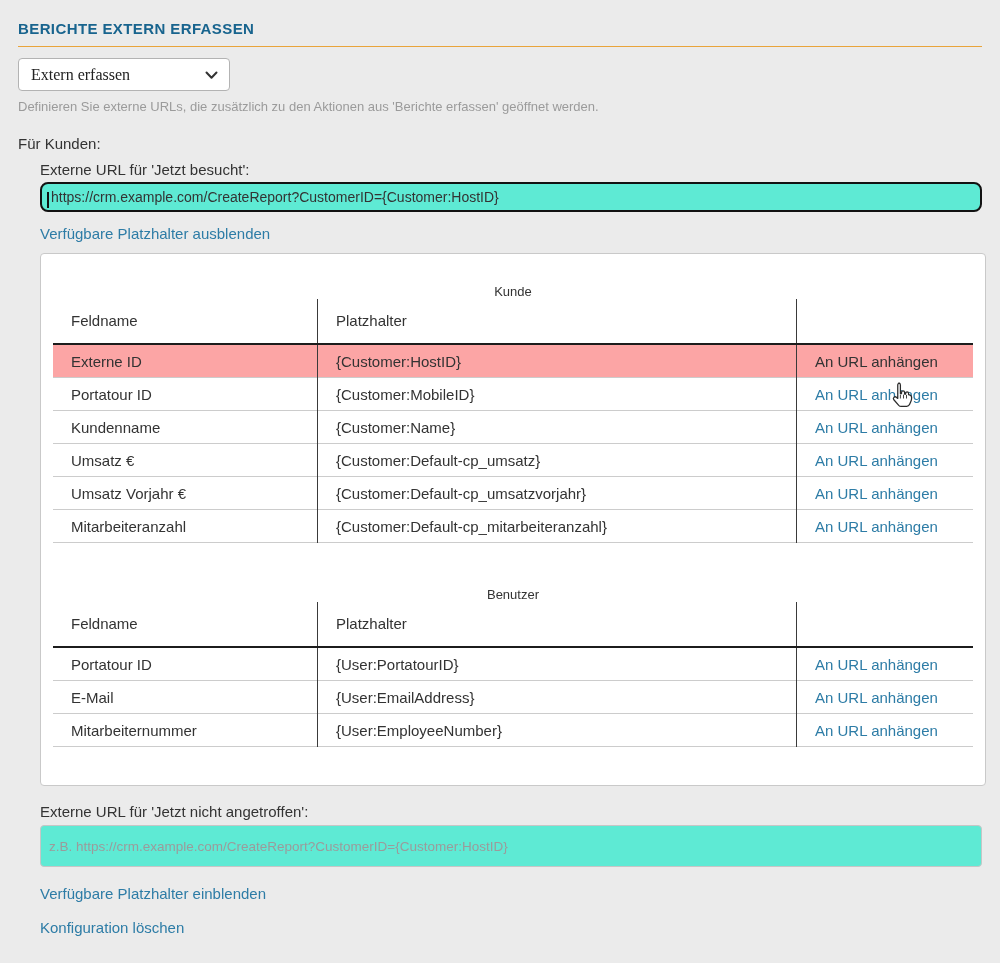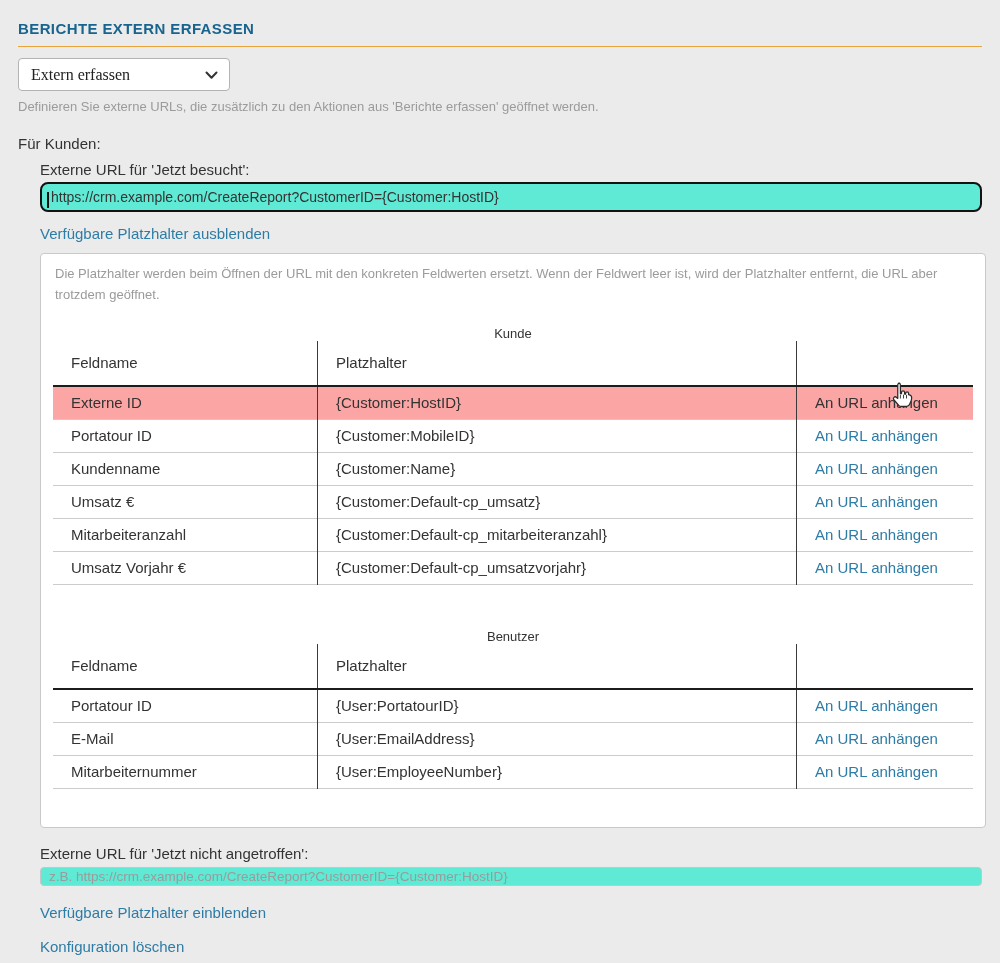--- a/index.html
+++ b/index.html
@@ -77,21 +77,21 @@
   .caret {
     position:absolute;
     left:7px;
     top:10px;
     width:1.5px;
     height:16px;
     background:#111;
   }
   .url-input.normal {
     margin-top:5px;
-    height:19px;
+    height:42px;
     border:1px solid #c6c6c6;
     border-radius:4px;
     padding:0 8px;
     font-size:13.5px;
     outline:none;
   }
   .url-input.normal::placeholder { color:#9b9b9b; opacity:1; }
   a.blue-link {
     display:inline-block;
     color:#2d7ca6;
@@ -187,21 +187,20 @@
   <div class="indent">
     <div class="field-label">Externe URL für 'Jetzt besucht':</div>
     <div class="input-wrap">
       <input class="url-input focused" type="text" value="https://crm.example.com/CreateReport?CustomerID={Customer:HostID}" style="">
       <span class="caret"></span>
     </div>
 
     <a href="#" class="blue-link toggle-link">Verfügbare Platzhalter ausblenden</a>
 
     <div class="panel">
-      <p class="panel-intro">Die Platzhalter werden beim Öffnen der URL mit den konkreten Feldwerten ersetzt. Wenn der Feldwert leer ist, wird der Platzhalter entfernt, die URL aber trotzdem geöffnet.</p>
 
       <div>
         <div class="table-title">Kunde</div>
         <table class="ph-table">
           <thead>
               <tr>
                 <th>Feldname</th>
                 <th>Platzhalter</th>
                 <th></th>
               </tr>
@@ -221,27 +220,27 @@
                 <td>Kundenname</td>
                 <td>{Customer:Name}</td>
                 <td><a href="#" class="append-link">An URL anhängen</a></td>
               </tr>
               <tr>
                 <td>Umsatz €</td>
                 <td>{Customer:Default-cp_umsatz}</td>
                 <td><a href="#" class="append-link">An URL anhängen</a></td>
               </tr>
               <tr>
+                <td>Umsatz Vorjahr €</td>
+                <td>{Customer:Default-cp_umsatzvorjahr}</td>
+                <td><a href="#" class="append-link">An URL anhängen</a></td>
+              </tr>
+              <tr>
                 <td>Mitarbeiteranzahl</td>
                 <td>{Customer:Default-cp_mitarbeiteranzahl}</td>
-                <td><a href="#" class="append-link">An URL anhängen</a></td>
-              </tr>
-              <tr>
-                <td>Umsatz Vorjahr €</td>
-                <td>{Customer:Default-cp_umsatzvorjahr}</td>
                 <td><a href="#" class="append-link">An URL anhängen</a></td>
               </tr>
             </tbody>
         </table>
       </div>
 
       <div>
         <div class="table-title second">Benutzer</div>
         <table class="ph-table">
           <thead>

